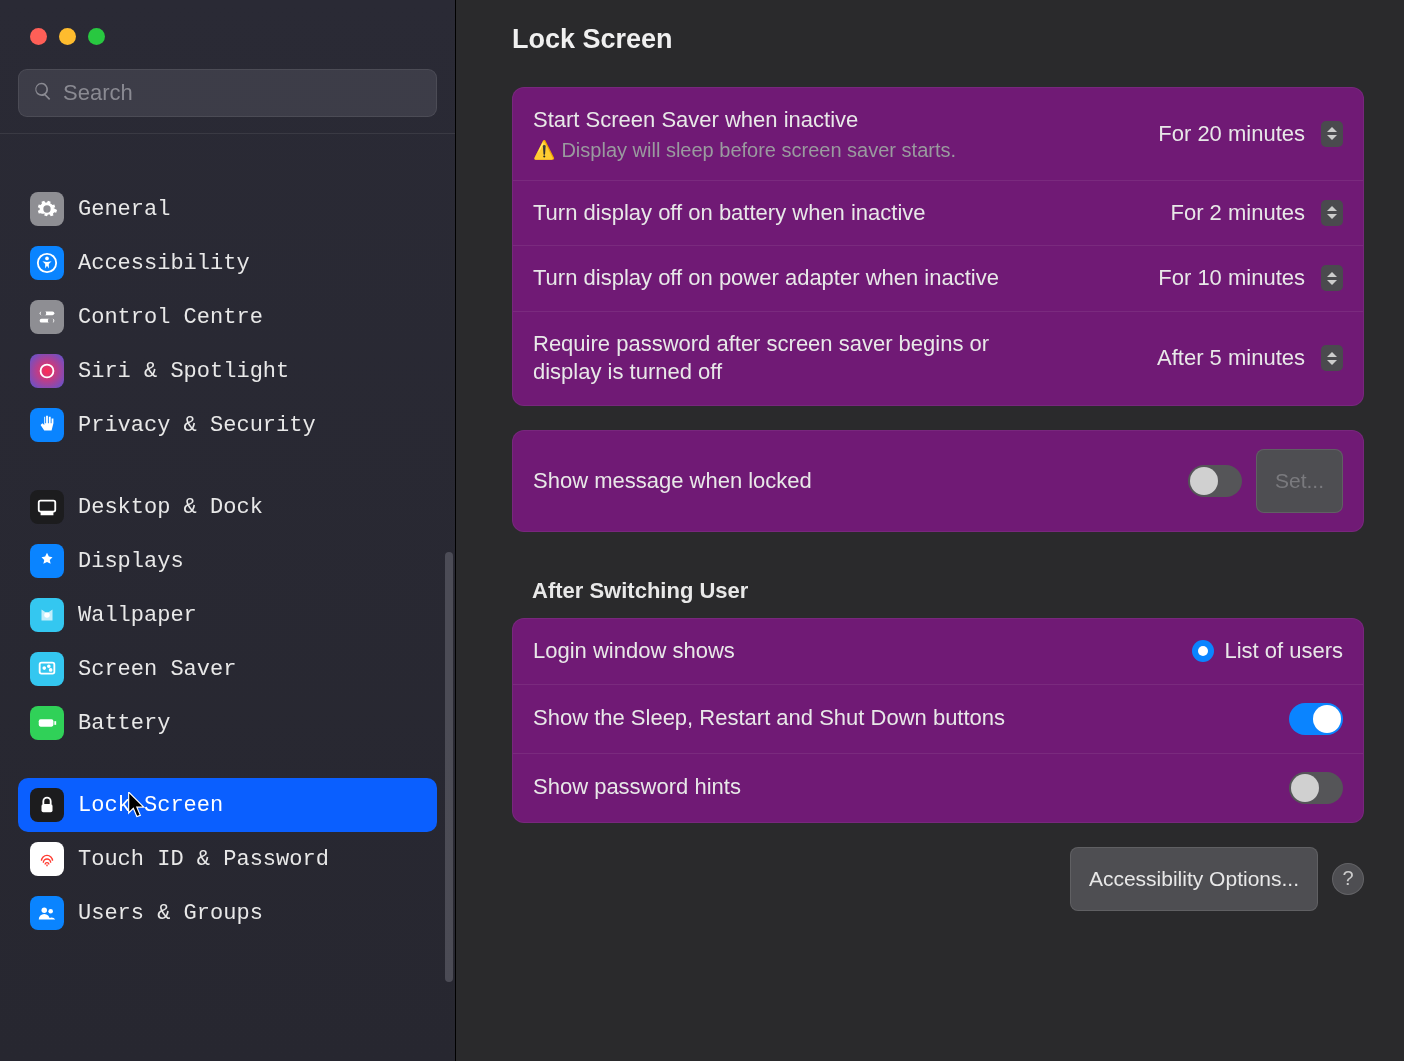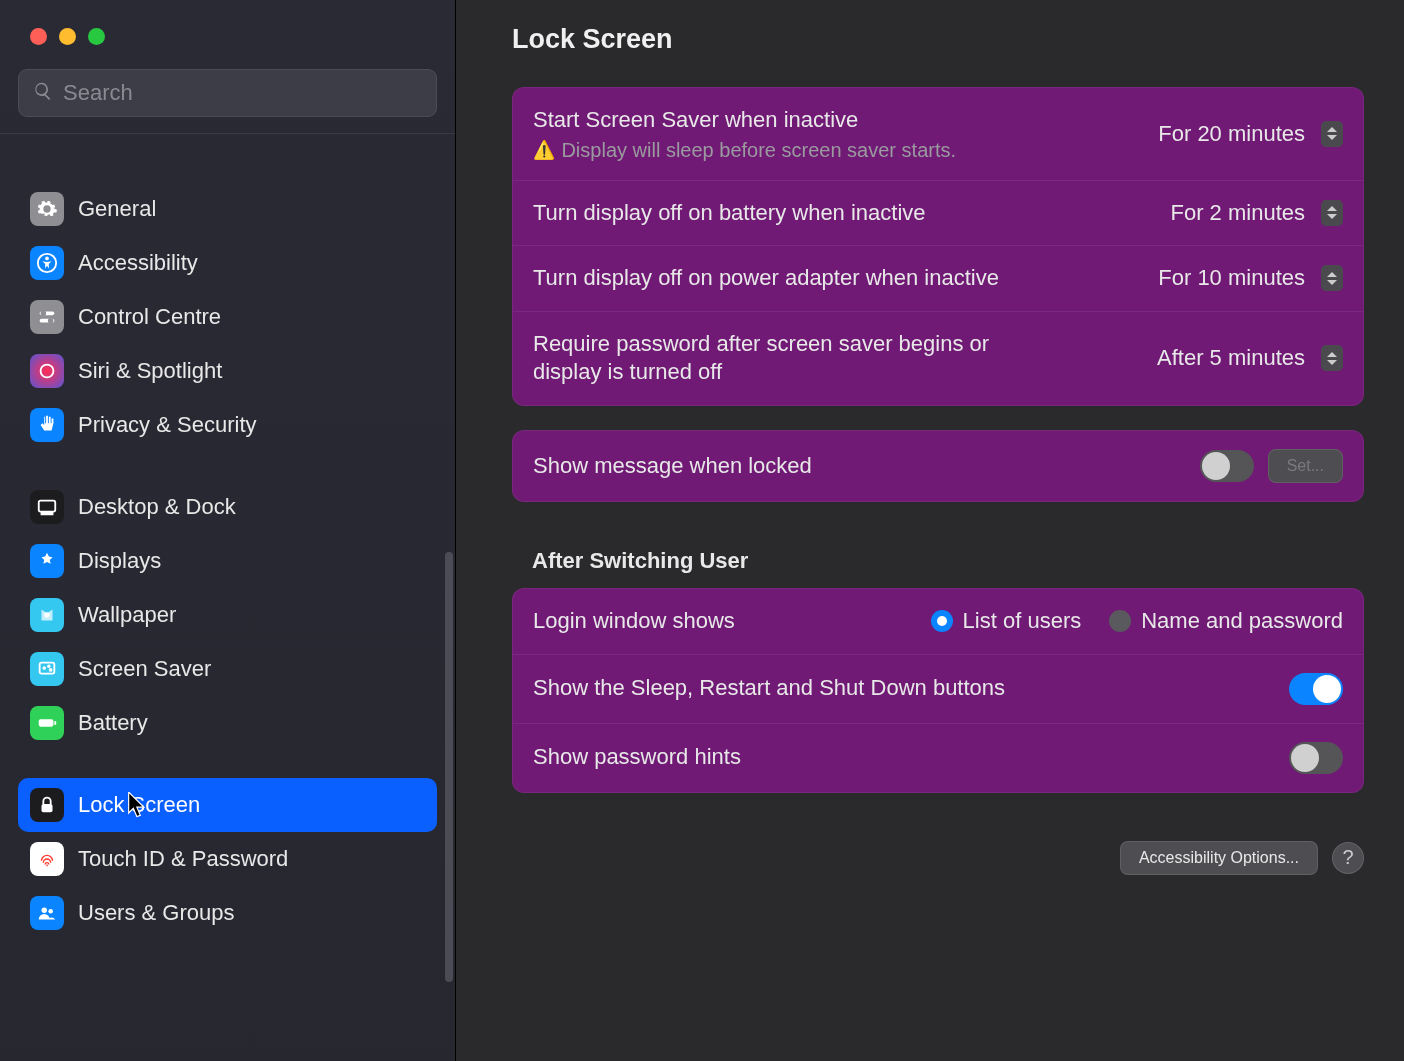--- a/index.html
+++ b/index.html
@@ -72,20 +72,21 @@
 .nav-group { margin-bottom: 28px; }
 .nav-item {
   display: flex;
   align-items: center;
   gap: 14px;
   padding: 10px 12px;
   border-radius: 10px;
   font-size: 22px;
   color: #e8e8e8;
   cursor: default;
+  font-family: Liberation Mono, monospace;
 }
 .nav-item.selected {
   background: #0a5fff;
   color: #fff;
 }
 .nav-icon {
   width: 34px;
   height: 34px;
   border-radius: 8px;
   display: flex;
@@ -192,22 +193,22 @@
   top: 2px;
   left: 2px;
   transition: left 0.15s;
 }
 .toggle.on { background: #0a84ff; }
 .toggle.on::after { left: 24px; background: #fff; }
 .btn {
   background: #4e4e52;
   border: 1px solid rgba(255,255,255,0.1);
   border-radius: 8px;
-  padding: 7px 18px;
-  font-size: 16px;
+  padding: 19px 18px;
+  font-size: 21px;
   color: #e8e8e8;
   cursor: pointer;
 }
 .btn.disabled { color: #7a7a7e; }
 .section-heading {
   font-size: 22px;
   font-weight: 600;
   color: #e8e8e8;
   padding: 22px 20px 14px 20px;
 }
@@ -236,21 +237,21 @@
   width: 10px; height: 10px;
   background: #fff;
   border-radius: 50%;
   top: 6px; left: 6px;
 }
 .footer-actions {
   display: flex;
   justify-content: flex-end;
   align-items: center;
   gap: 14px;
-  margin-top: 48px;
+  margin-top: 24px;
 }
 .help-btn {
   width: 32px;
   height: 32px;
   border-radius: 50%;
   background: #4e4e52;
   border: 1px solid rgba(255,255,255,0.12);
   display: flex;
   align-items: center;
   justify-content: center;
@@ -496,24 +497,20 @@
   <div class="panel">
     <div class="row">
       <div class="row-left" style="flex:0 0 auto">
         <div class="row-label">Login window shows</div>
       </div>
       <div class="radio-group">
         <div class="radio-opt">
           <span class="radio checked"></span>
           <span>List of users</span>
         </div>
-        <div class="radio-opt">
-          <span class="radio"></span>
-          <span>Name and password</span>
-        </div>
       </div>
     </div>
     <div class="row">
       <div class="row-left">
         <div class="row-label">Show the Sleep, Restart and Shut Down buttons</div>
       </div>
       <div class="toggle on"></div>
     </div>
     <div class="row">
       <div class="row-left">

